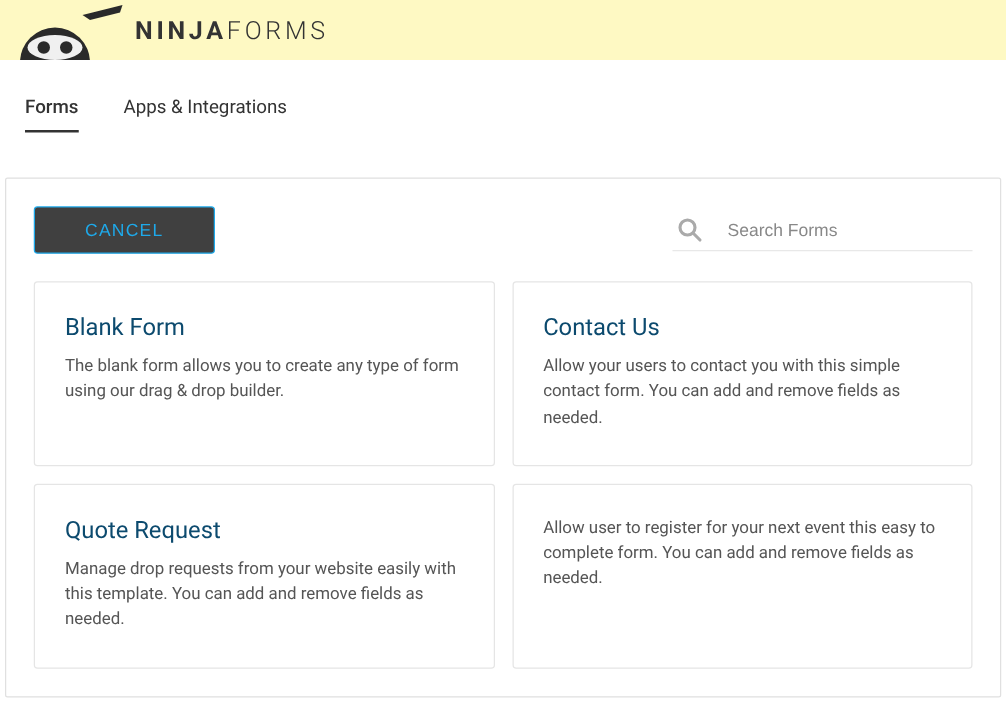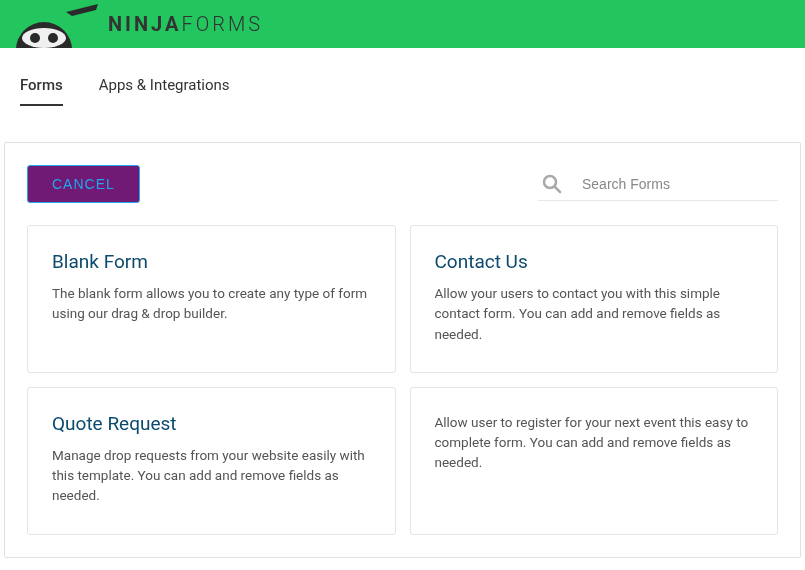--- a/index.html
+++ b/index.html
@@ -1,18 +1,18 @@
 <!DOCTYPE html>
 <html><head>
   <meta charset="utf-8">
   <style>
     * { margin: 0; padding: 0; box-sizing: border-box; }
     body { font-family: -apple-system, BlinkMacSystemFont, "Segoe UI", Roboto, sans-serif; background: #fff; width: 805px; }
     .header-bar {
-      background: #22c55e;
+      background: #fef9c3;
       height: 48px;
       display: flex;
       align-items: center;
       padding-left: 12px;
     }
     .logo-wrap { display: flex; align-items: center; gap: 8px; }
     .ninja-icon {
       width: 88px; height: 48px;
       position: relative;
       overflow: hidden;
@@ -48,25 +48,25 @@
       border-radius: 2px;
     }
     .top-row {
       display: flex;
       justify-content: space-between;
       align-items: center;
       margin-bottom: 22px;
     }
     .cancel-btn {
       border: 1px solid #1ea9ea;
-      background: #701a75;
+      background: #404040;
       color: #1ea9ea;
       font-size: 14px;
       letter-spacing: 1px;
-      padding: 10px 24px;
+      padding: 10px 40px;
       border-radius: 3px;
       cursor: pointer;
     }
     .search-wrap {
       display: flex;
       align-items: center;
       gap: 20px;
       border-bottom: 1px solid #e8e8e8;
       padding: 6px 4px;
       width: 240px;

